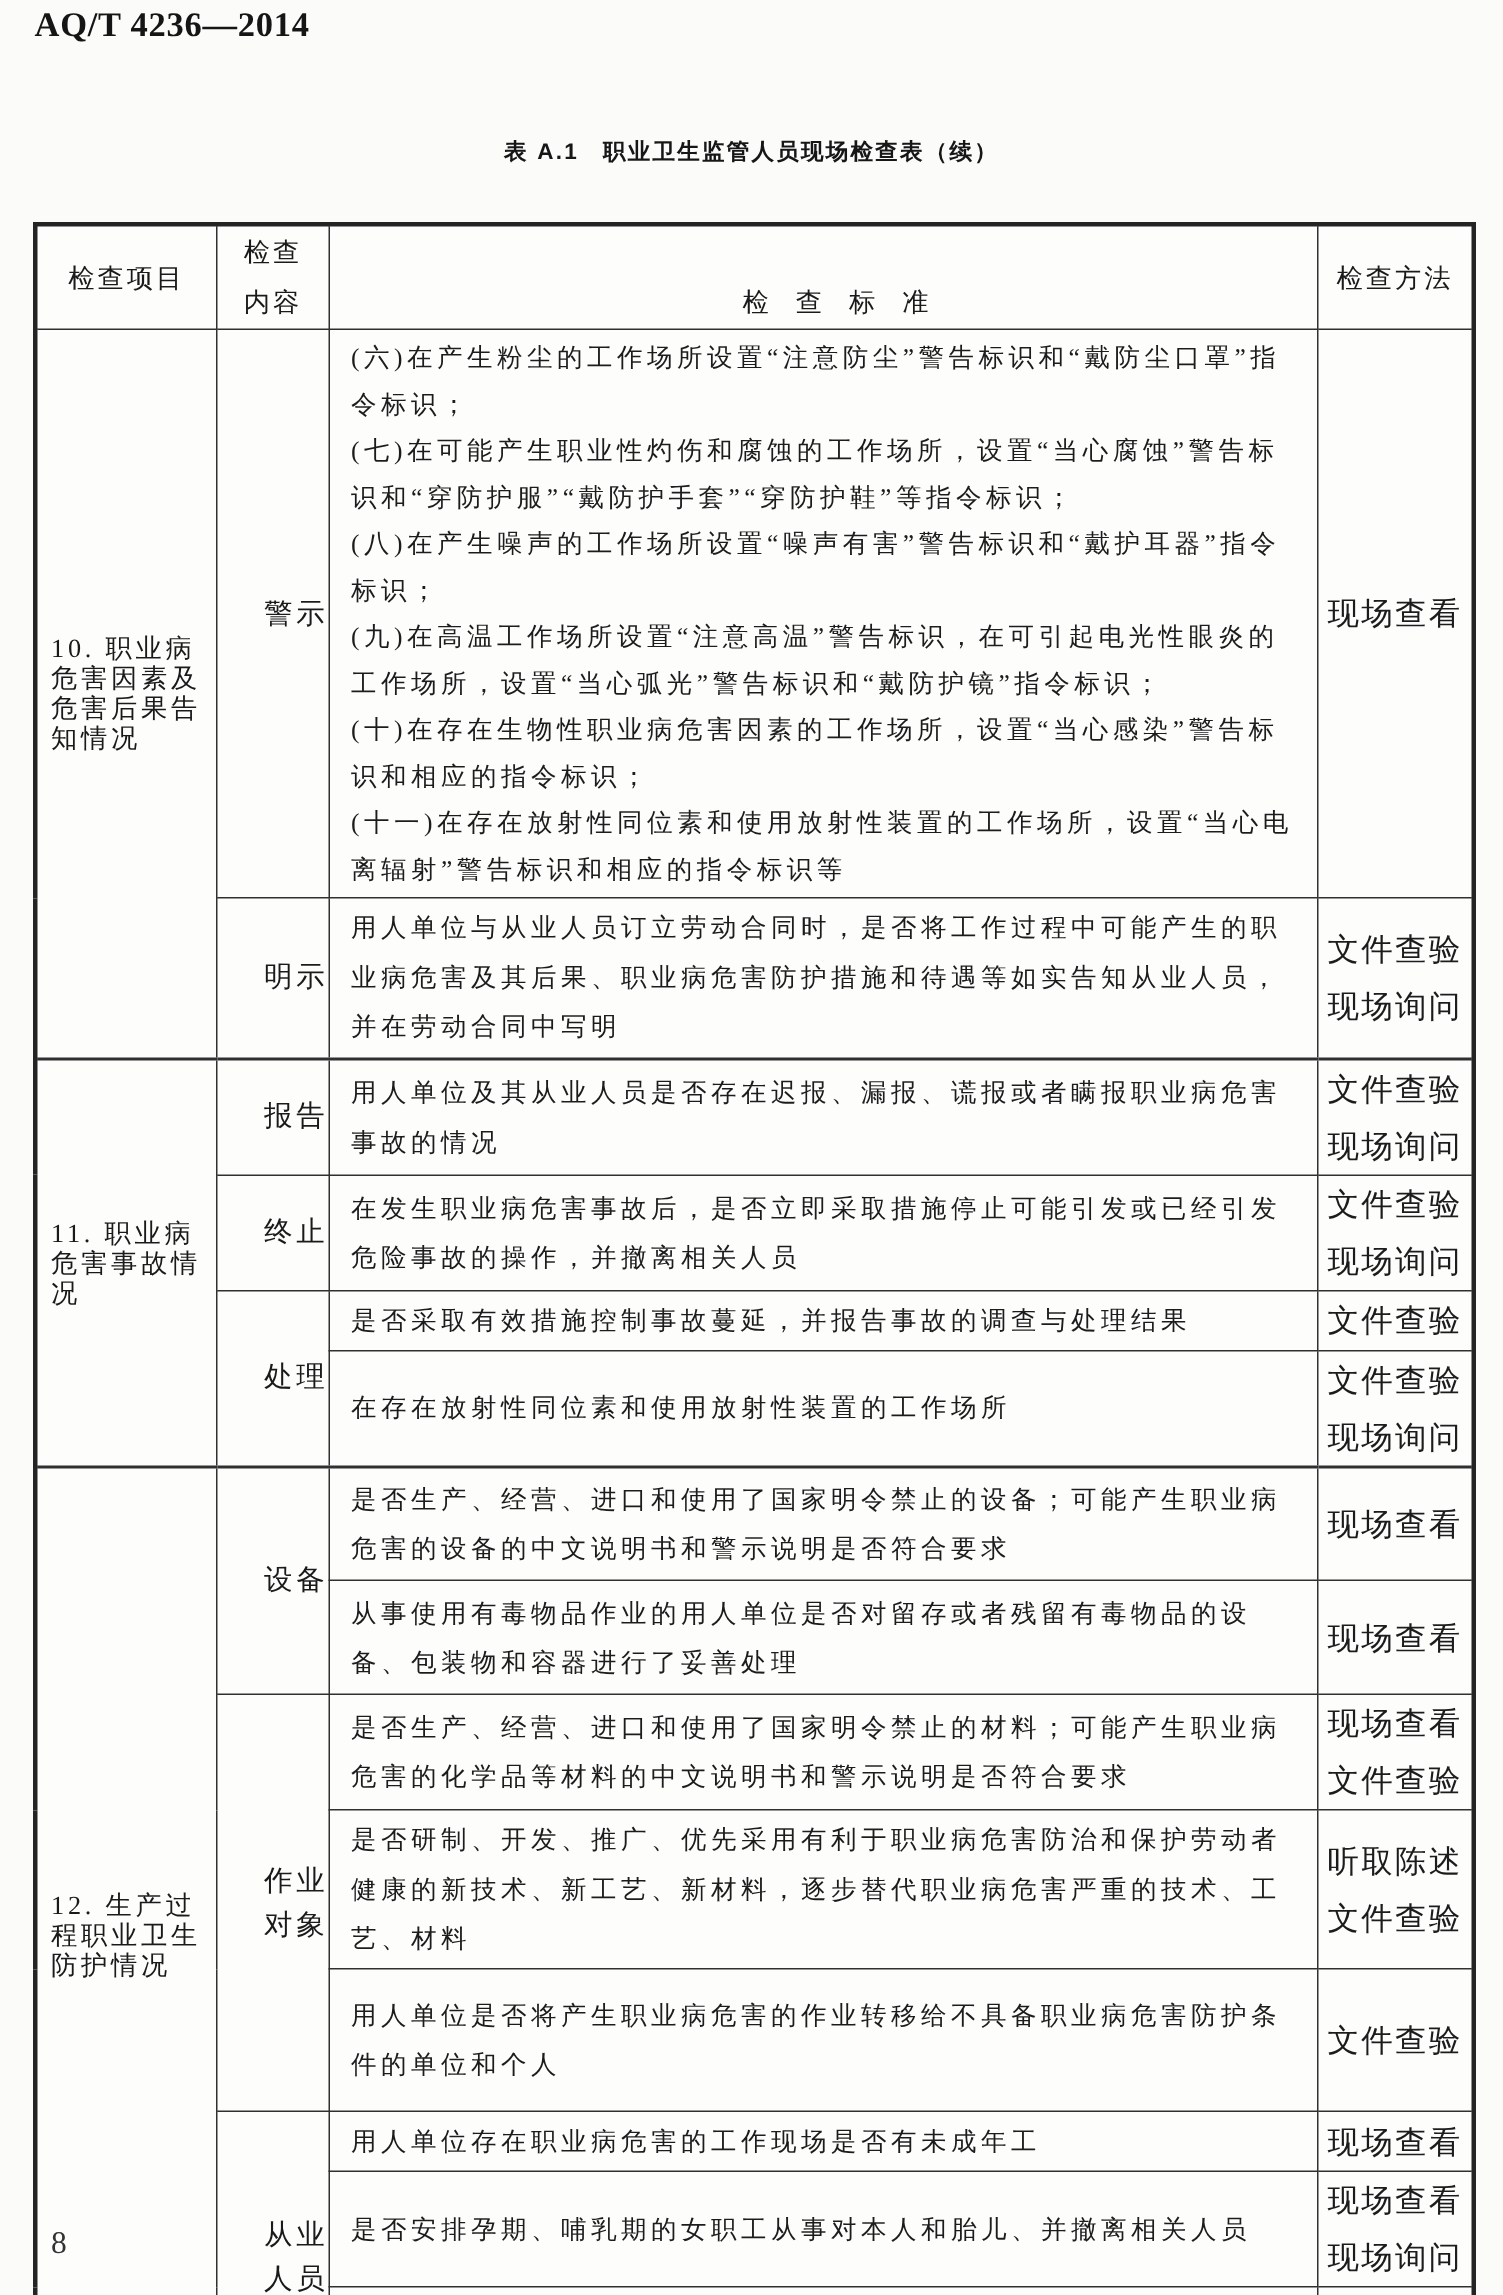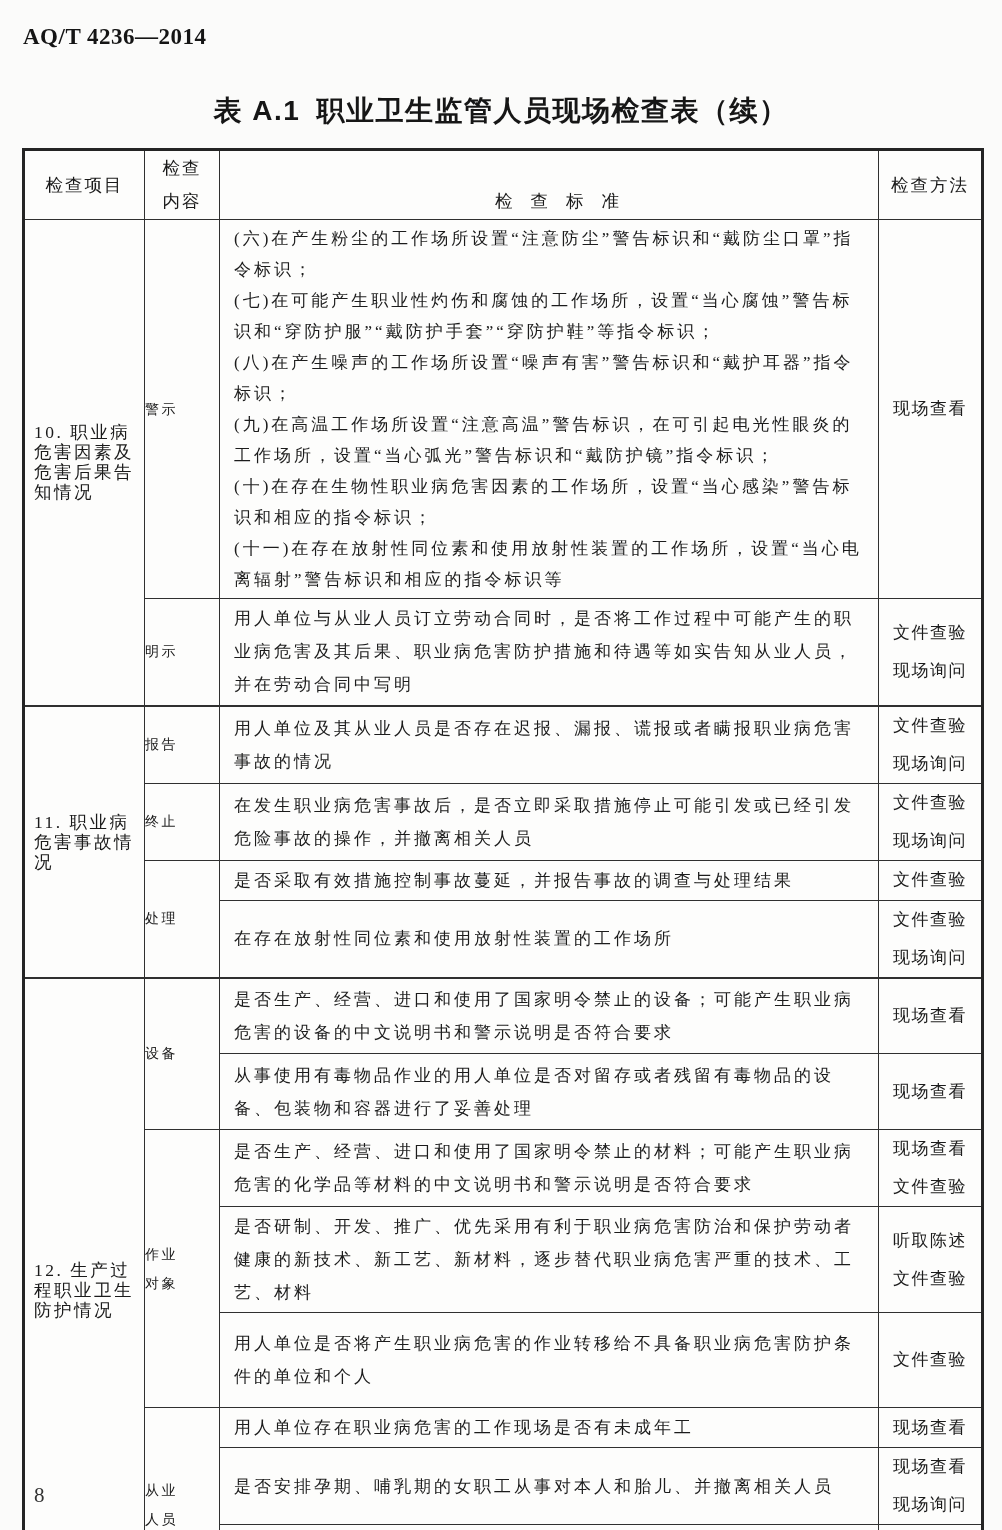--- a/index.html
+++ b/index.html
@@ -7,29 +7,29 @@
     width:1002px;height:1530px;
     background:#fbfbfa;
     font-family:"Liberation Serif","DejaVu Serif",serif;
     color:#1b1b1b;
     position:relative;
     -webkit-font-smoothing:antialiased;
   }
   .page{position:relative;width:1002px;height:1530px;overflow:hidden;}
 
   .doc-number{
-    position:absolute;left:23px;top:24px;
+    position:absolute;left:23px;top:4px;
     font-size:23px;font-weight:700;letter-spacing:.5px;
     color:#151515;
   }
   .table-title{
     position:absolute;left:0;top:92px;width:1002px;
     text-align:center;
     font-family:"Liberation Sans","DejaVu Sans",sans-serif;
-    font-weight:700;font-size:28px;color:#161616;
+    font-weight:700;font-size:15px;color:#161616;
     letter-spacing:1.5px;
   }
   .table-title .tprefix{margin-right:16px;}
 
   table.t{
     position:absolute;left:22px;top:148px;
     width:959px;
     border-collapse:collapse;table-layout:fixed;
     border:3px solid #242424;
     background:#fdfdfc;
@@ -44,37 +44,37 @@
 
   
   .c1{
     font-size:17.5px;line-height:20px;letter-spacing:2.5px;
     padding:4px 6px 4px 9px;
     white-space:pre-line;
     color:#1a1a1a;
   }
   
   .c2{
-    text-align:left;
-    font-size:14px;line-height:29px;letter-spacing:2.5px;
+    text-align:right;
+    font-size:19px;line-height:29px;letter-spacing:2.5px;
     white-space:pre-line;
     color:#1a1a1a;
   }
   
   .c3{
     font-size:17px;line-height:33px;letter-spacing:3px;
     padding:3px 11px 3px 14px;
     text-align:left;color:#1c1c1c;
   }
   .c3.warn{line-height:31px;}
   .c3 .item{margin:0;}
   
   .c4{
     text-align:center;
-    font-size:17px;line-height:38px;letter-spacing:1.5px;
+    font-size:21px;line-height:38px;letter-spacing:1.5px;
     white-space:pre-line;color:#1c1c1c;
   }
 
   
   .hc{
     text-align:center;font-size:17.5px;font-weight:400;
     letter-spacing:2px;color:#1a1a1a;
     white-space:pre-line;line-height:33px;
   }
   .hc .wide{letter-spacing:18px;margin-right:-18px;margin-left:16px;}

